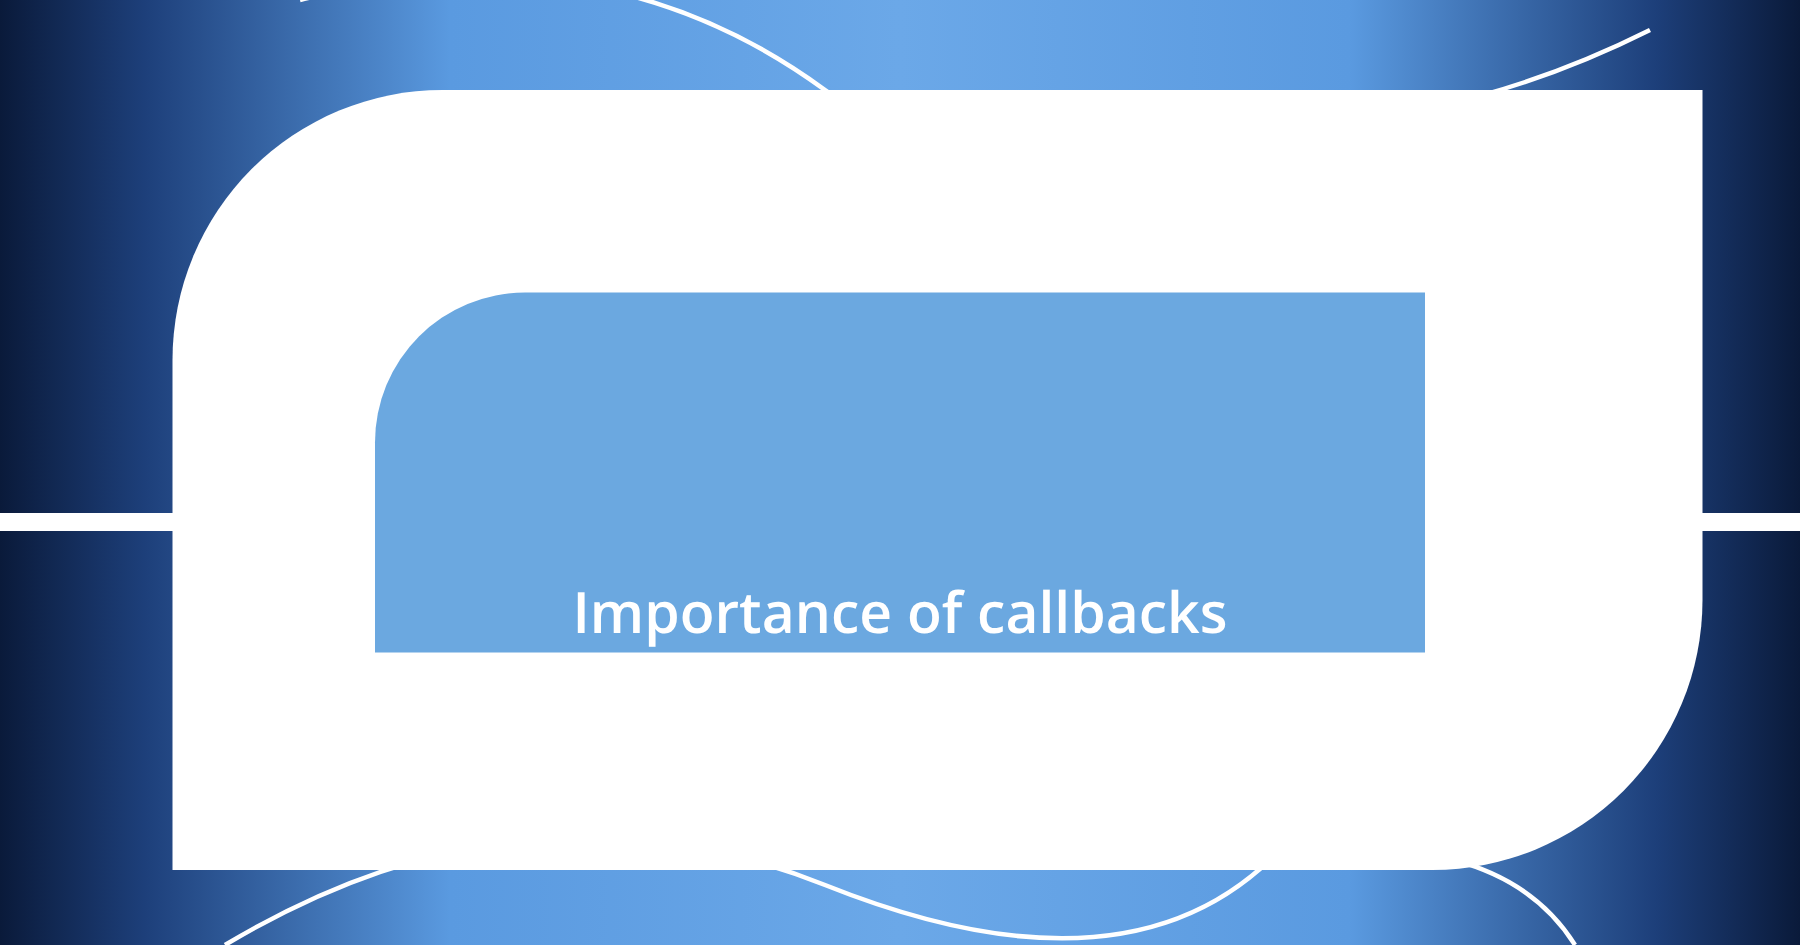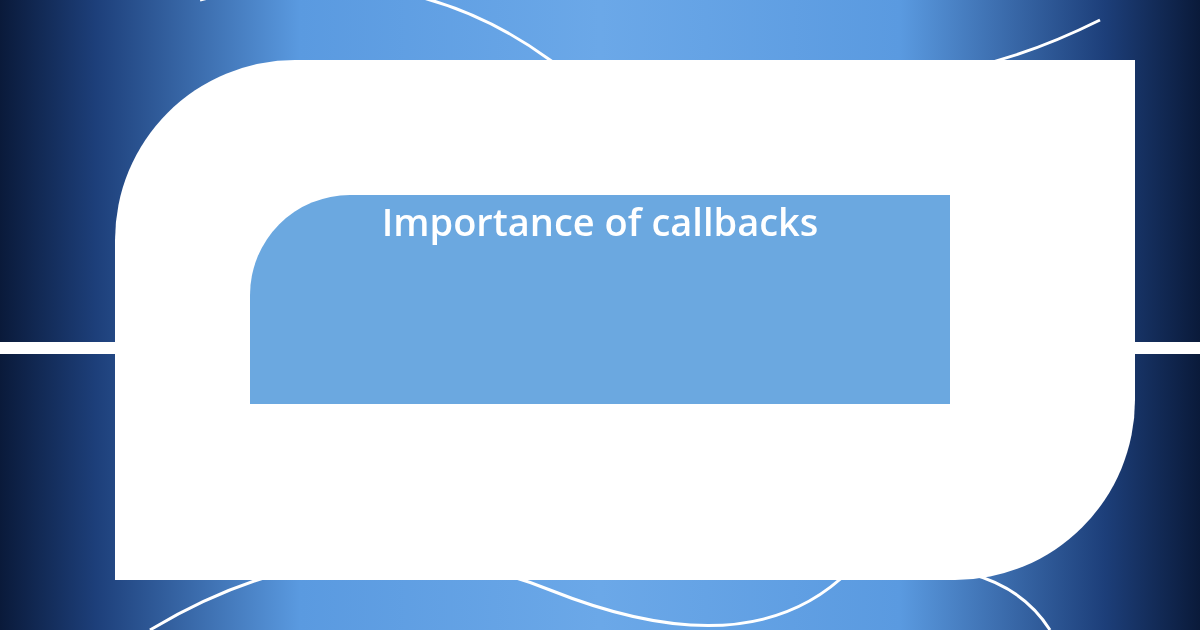--- a/index.html
+++ b/index.html
@@ -74,25 +74,25 @@
       background: white;
       border-top-left-radius: 180px;
       border-bottom-right-radius: 180px;
     }
     
     .inner-shape {
       position: absolute;
       top: 195px;
       left: 250px;
       width: 700px;
-      height: 209px;
+      height: 240px;
       background: #6ba8e0;
       border-top-left-radius: 100px;
       display: flex;
-      align-items: flex-start;
+      align-items: flex-end;
       justify-content: center;
     }
     
     .title-text {
       color: white;
       font-size: 38px;
       font-weight: 600;
       text-align: center;
       line-height: 1.4;
       padding: 0 40px;

